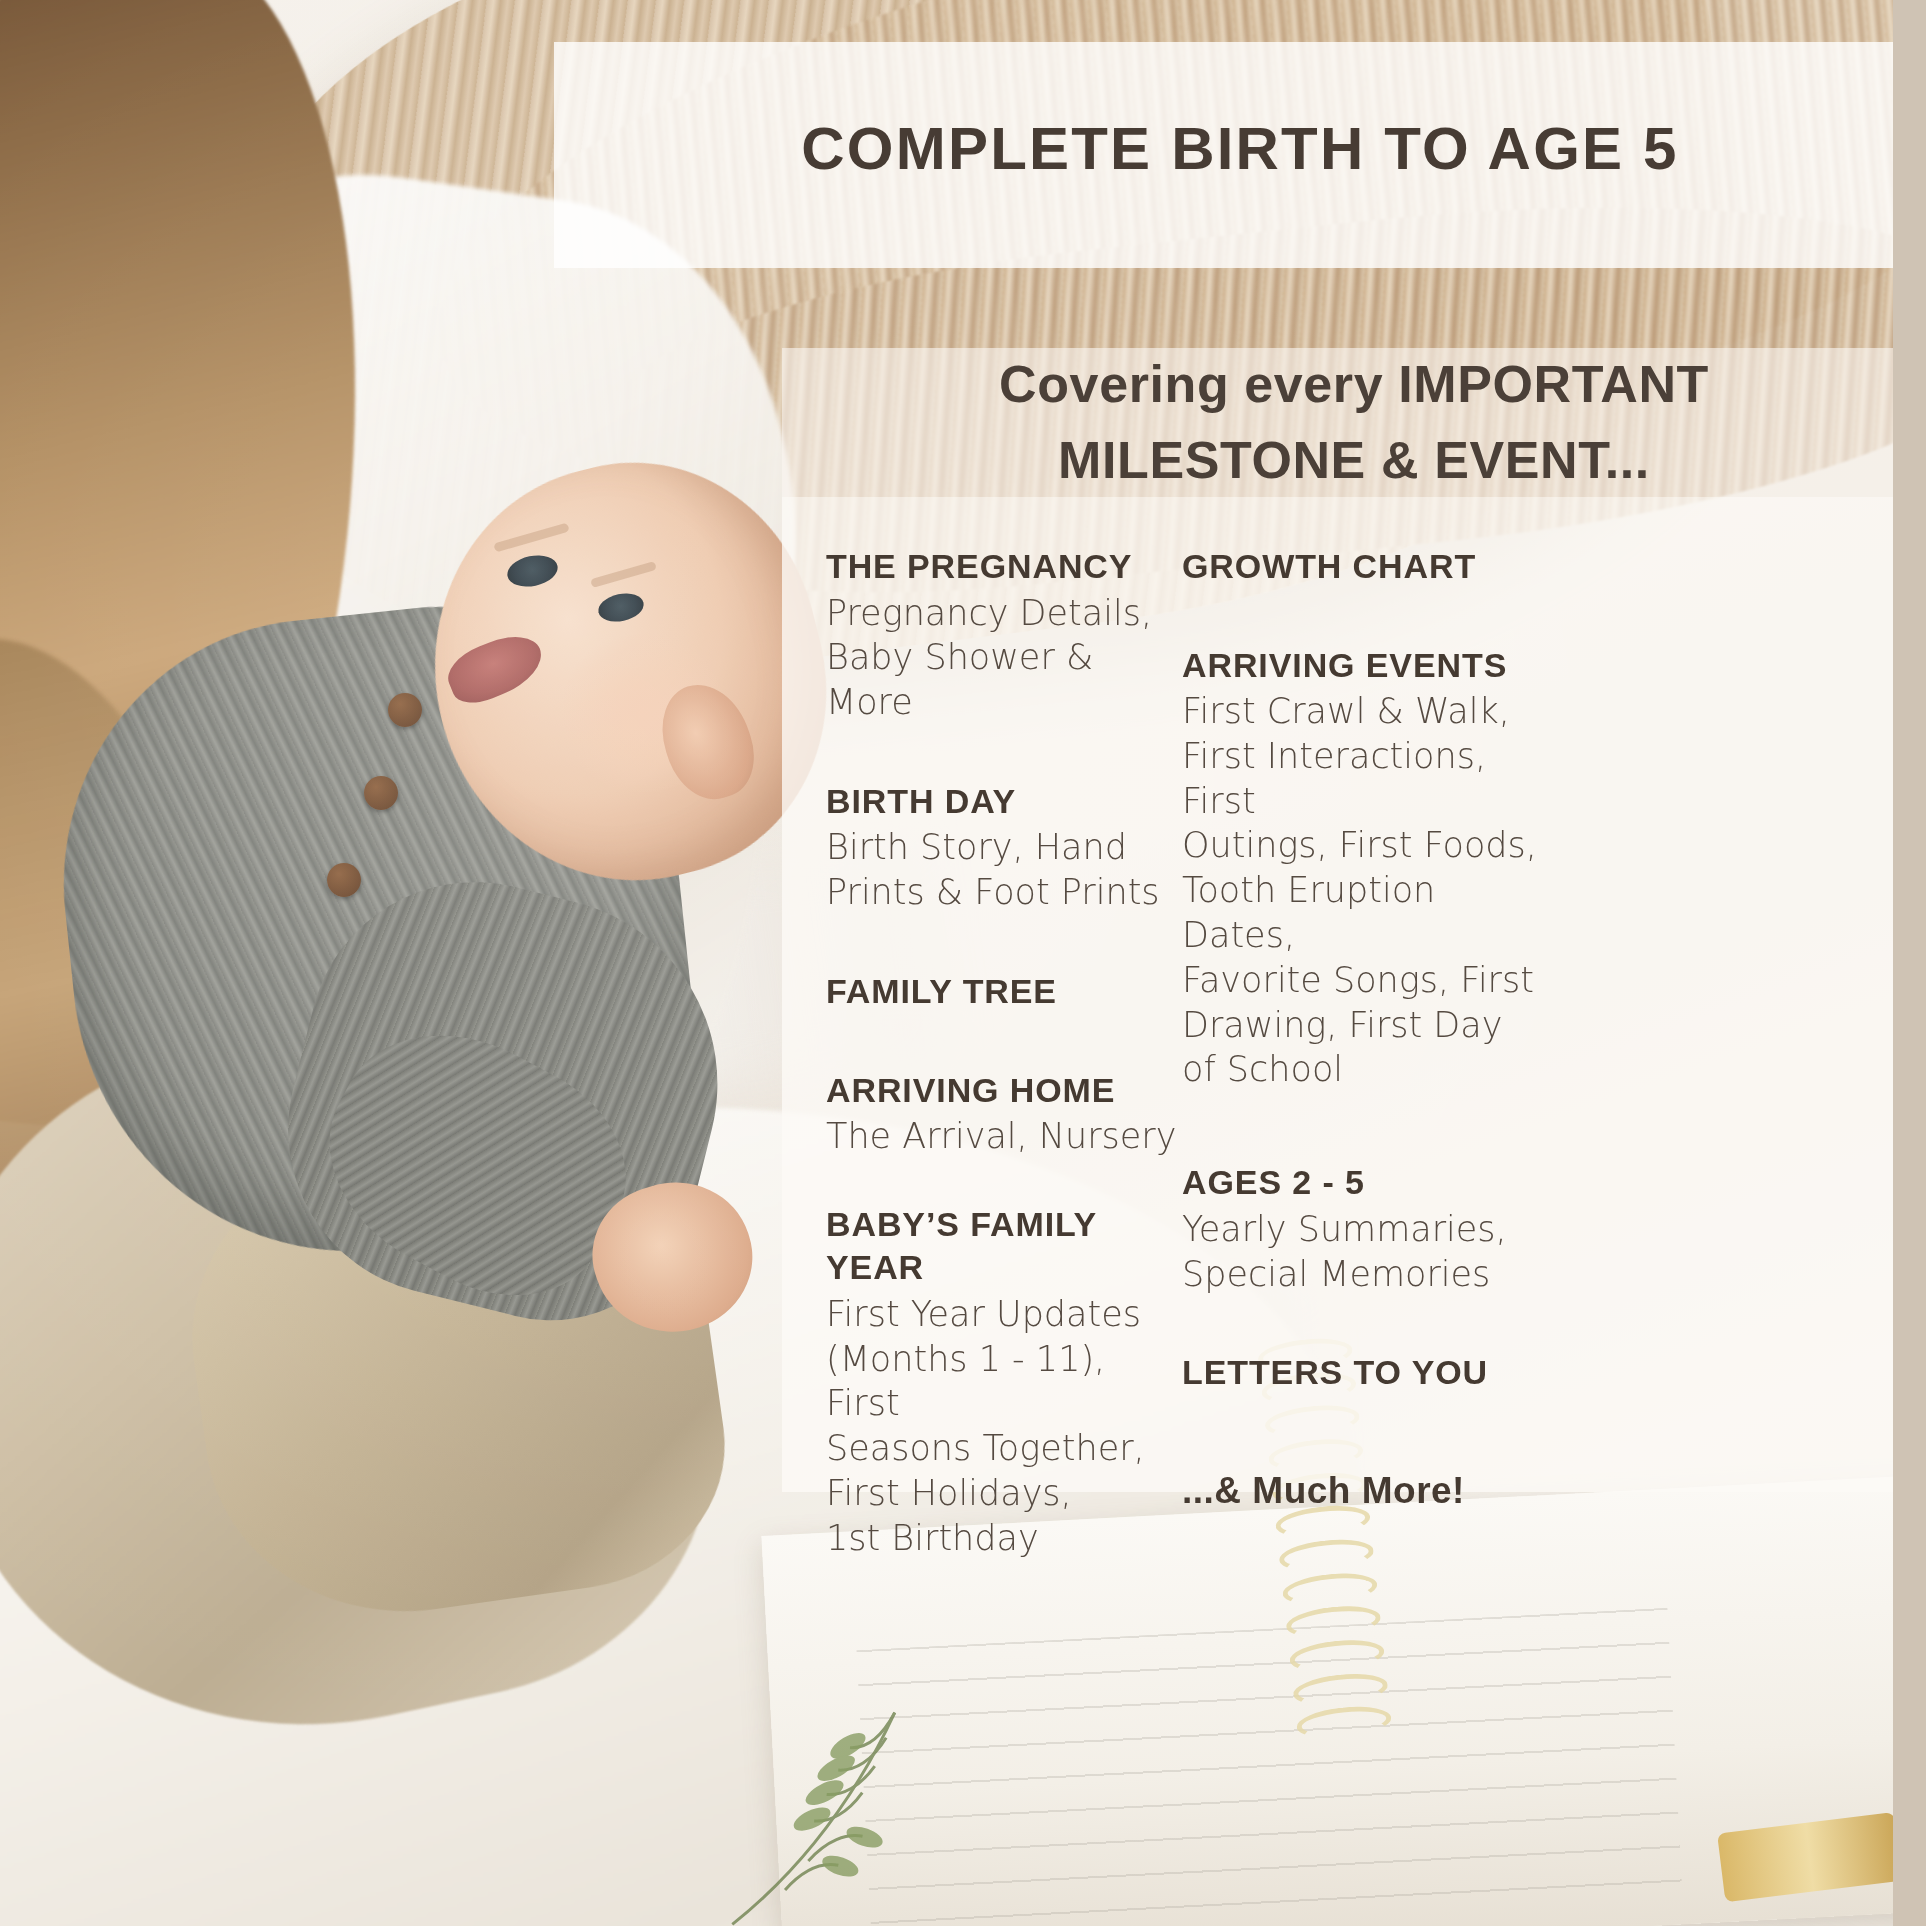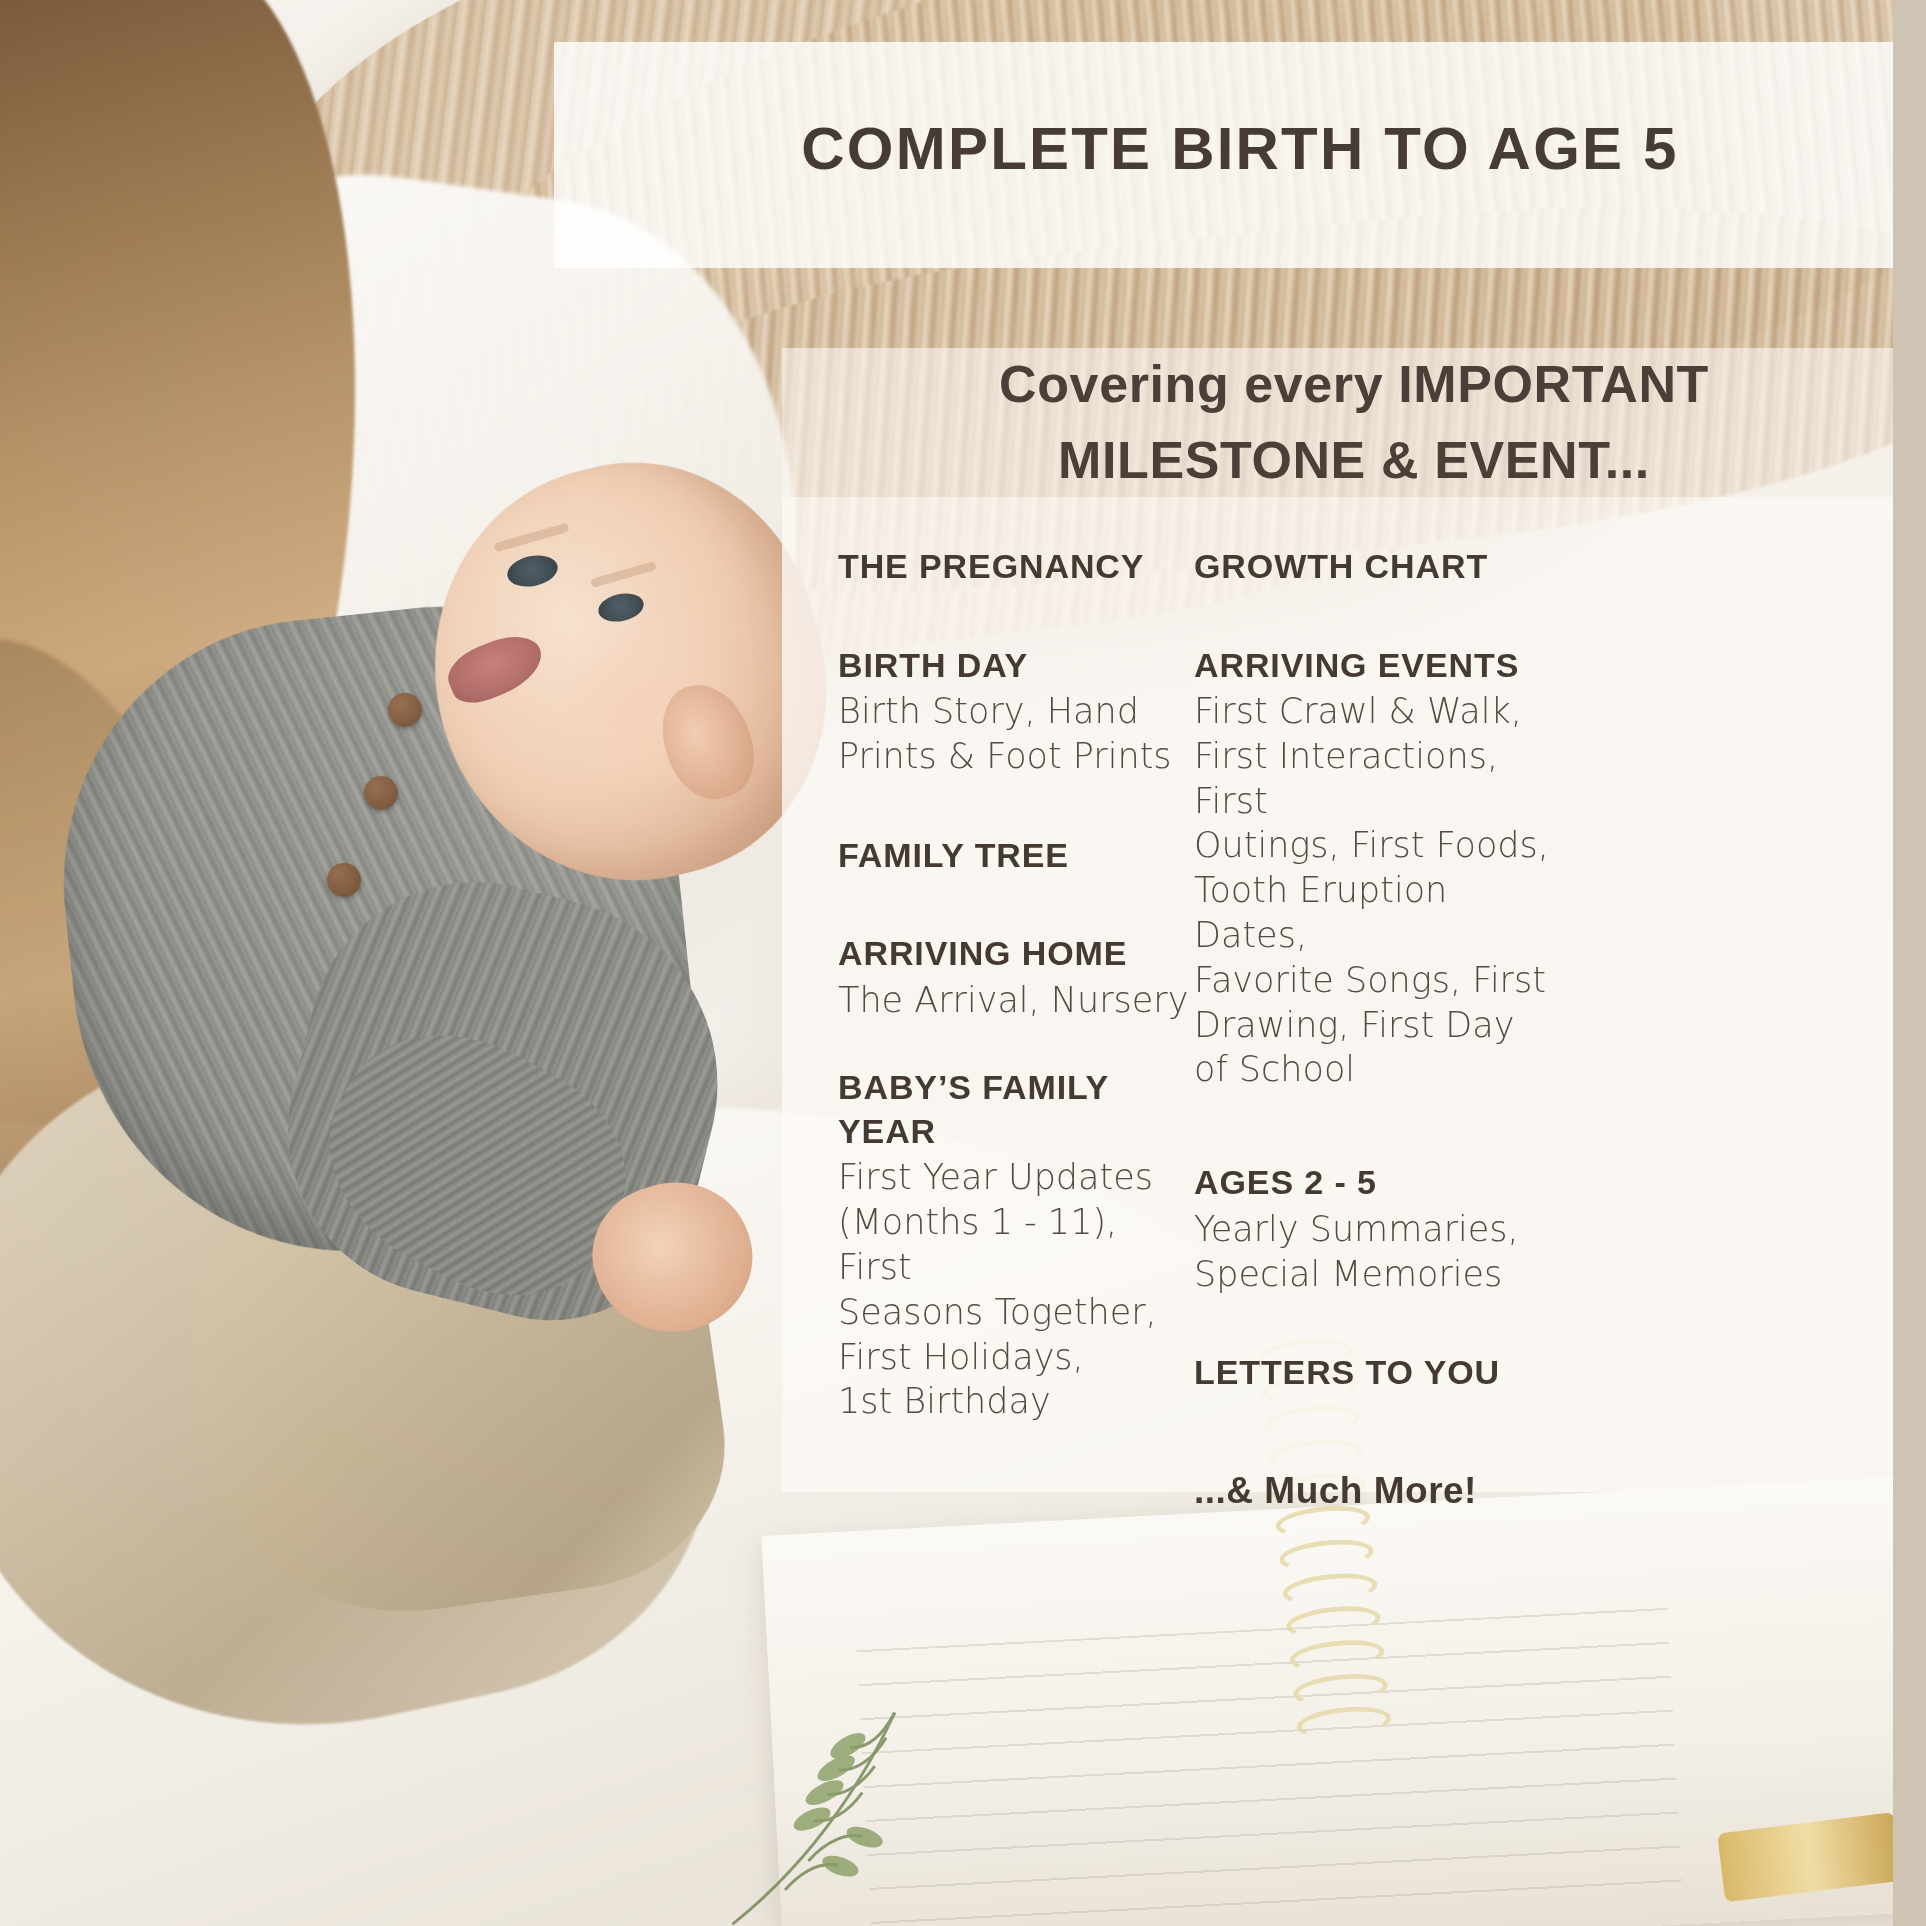--- a/index.html
+++ b/index.html
@@ -154,21 +154,21 @@
     display:flex;flex-direction:column;align-items:center;justify-content:center;
   }
   .s-line{font-size:52px;font-weight:700;color:#4b4038;letter-spacing:0.6px;line-height:1.45;text-align:center;}
 
   .panel-main{
     position:absolute;left:782px;top:497px;width:1144px;height:995px;
     background:rgba(252,250,246,.80);
   }
   .cols{position:absolute;left:40px;top:48px;right:0;bottom:0;display:flex;}
   .col{width:356px;}
-  .col.left{margin-left:16px;}
+  .col.left{margin-left:4px;}
   .col.right{margin-left:0;}
 
   .grp{margin-bottom:0;}
   .grp .h{
     font-size:34px;font-weight:700;letter-spacing:0.9px;color:#453a31;
     line-height:1.28;margin:0;
   }
   .grp .d{
     font-size:35px;font-weight:300;color:#554a41;line-height:1.28;margin:2px 0 0 0;
     font-family:"DejaVu Sans", sans-serif;font-stretch:normal;
@@ -270,20 +270,21 @@
     <div class="s-line">MILESTONE &amp; EVENT...</div>
   </div>
 
   <div class="panel-main">
     <div class="cols">
 
       <div class="col left">
 
         <div class="grp">
           <div class="h">THE PREGNANCY</div>
+          <div class="d">Pregnancy Details,<br>Baby Shower &amp; More</div>
         </div>
 
         <div class="grp gap-lg">
           <div class="h">BIRTH DAY</div>
           <div class="d">Birth Story, Hand<br>Prints &amp; Foot Prints</div>
         </div>
 
         <div class="grp gap-lg">
           <div class="h">FAMILY TREE</div>
         </div>

